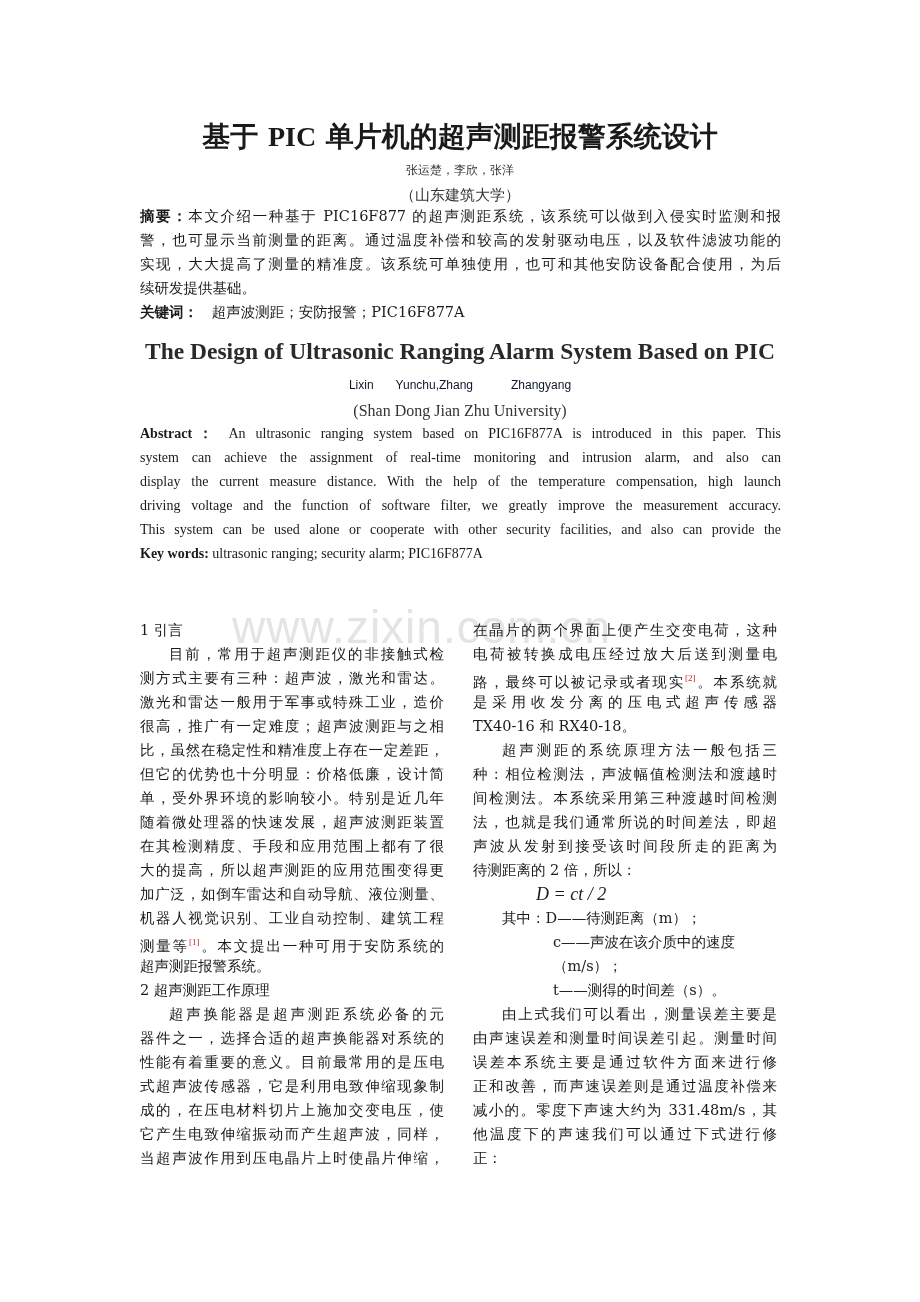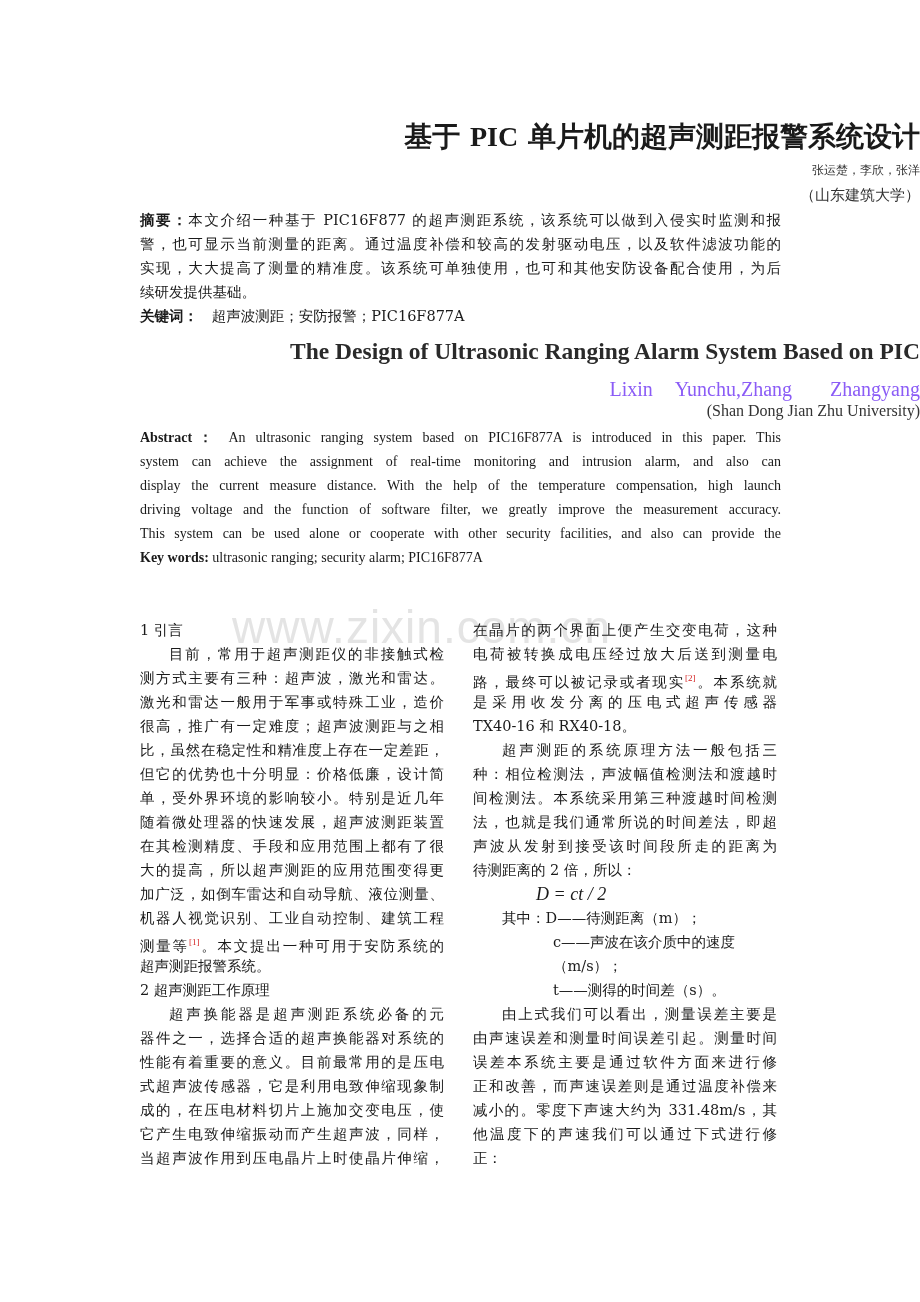--- a/index.html
+++ b/index.html
@@ -1,27 +1,27 @@
 <!DOCTYPE html>
 <html><head>
 <meta charset="utf-8">
 <style>
   html, body { margin: 0; padding: 0; background: #ffffff; }
   body { width: 920px; height: 1302px; position: relative; overflow: hidden; color: #1a1a1a; font-family: "DejaVu Serif", "Liberation Serif", serif; }
   .abs { position: absolute; white-space: nowrap; }
-  .center { left: 0; width: 920px; text-align: right; }
+  .center { left: 0; width: 920px; text-align: center; }
   .cn-title { top: 118px; font-size: 28px; font-weight: bold; letter-spacing: 0px; font-family: "DejaVu Serif", serif; }
   .cn-title .latin { font-family: "Liberation Serif", serif; }
   .cn-authors { top: 162px; font-size: 12px; color: #333; }
   .cn-affil { top: 186px; font-size: 15px; color: #333; }
-  .para { left: 140px; width: 641px; font-size: 14.5px; line-height: 24px; }
+  .para { left: 140px; width: 641px; font-size: 14.5px; line-height: 16px; }
   .line { display: block; white-space: nowrap; text-align: justify; text-align-last: justify; height: 24px; }
   .line.last { text-align-last: left; }
   .en-title { top: 338px; font-family: "Liberation Serif", serif; font-size: 23.5px; font-weight: bold; color: #2a2a2a; }
-  .en-authors { top: 378px; font-family: Liberation Serif, serif; font-size: 20px; color: #8b5cf6; word-spacing: 0; }
+  .en-authors { top: 378px; font-family: Liberation Sans, sans-serif; font-size: 12px; color: #0f172a; word-spacing: 0; }
   .en-authors span { display: inline-block; }
   .en-affil { top: 402px; font-family: "Liberation Serif", serif; font-size: 16px; color: #333; }
   .en-para { font-family: "Liberation Serif", serif; font-size: 14px; }
   .col { width: 304px; font-size: 14.5px; line-height: 24px; }
   .col-left { left: 140px; top: 618px; }
   .col-right { left: 473px; top: 618px; }
   .col .line { height: 24px; }
   .h2 { font-weight: normal; text-align: left !important; text-align-last: left !important; }
   .indent { padding-left: 29px; }
   .cite { color: #d42020; font-size: 9px; vertical-align: 6px; font-family: "Liberation Serif", serif; }

